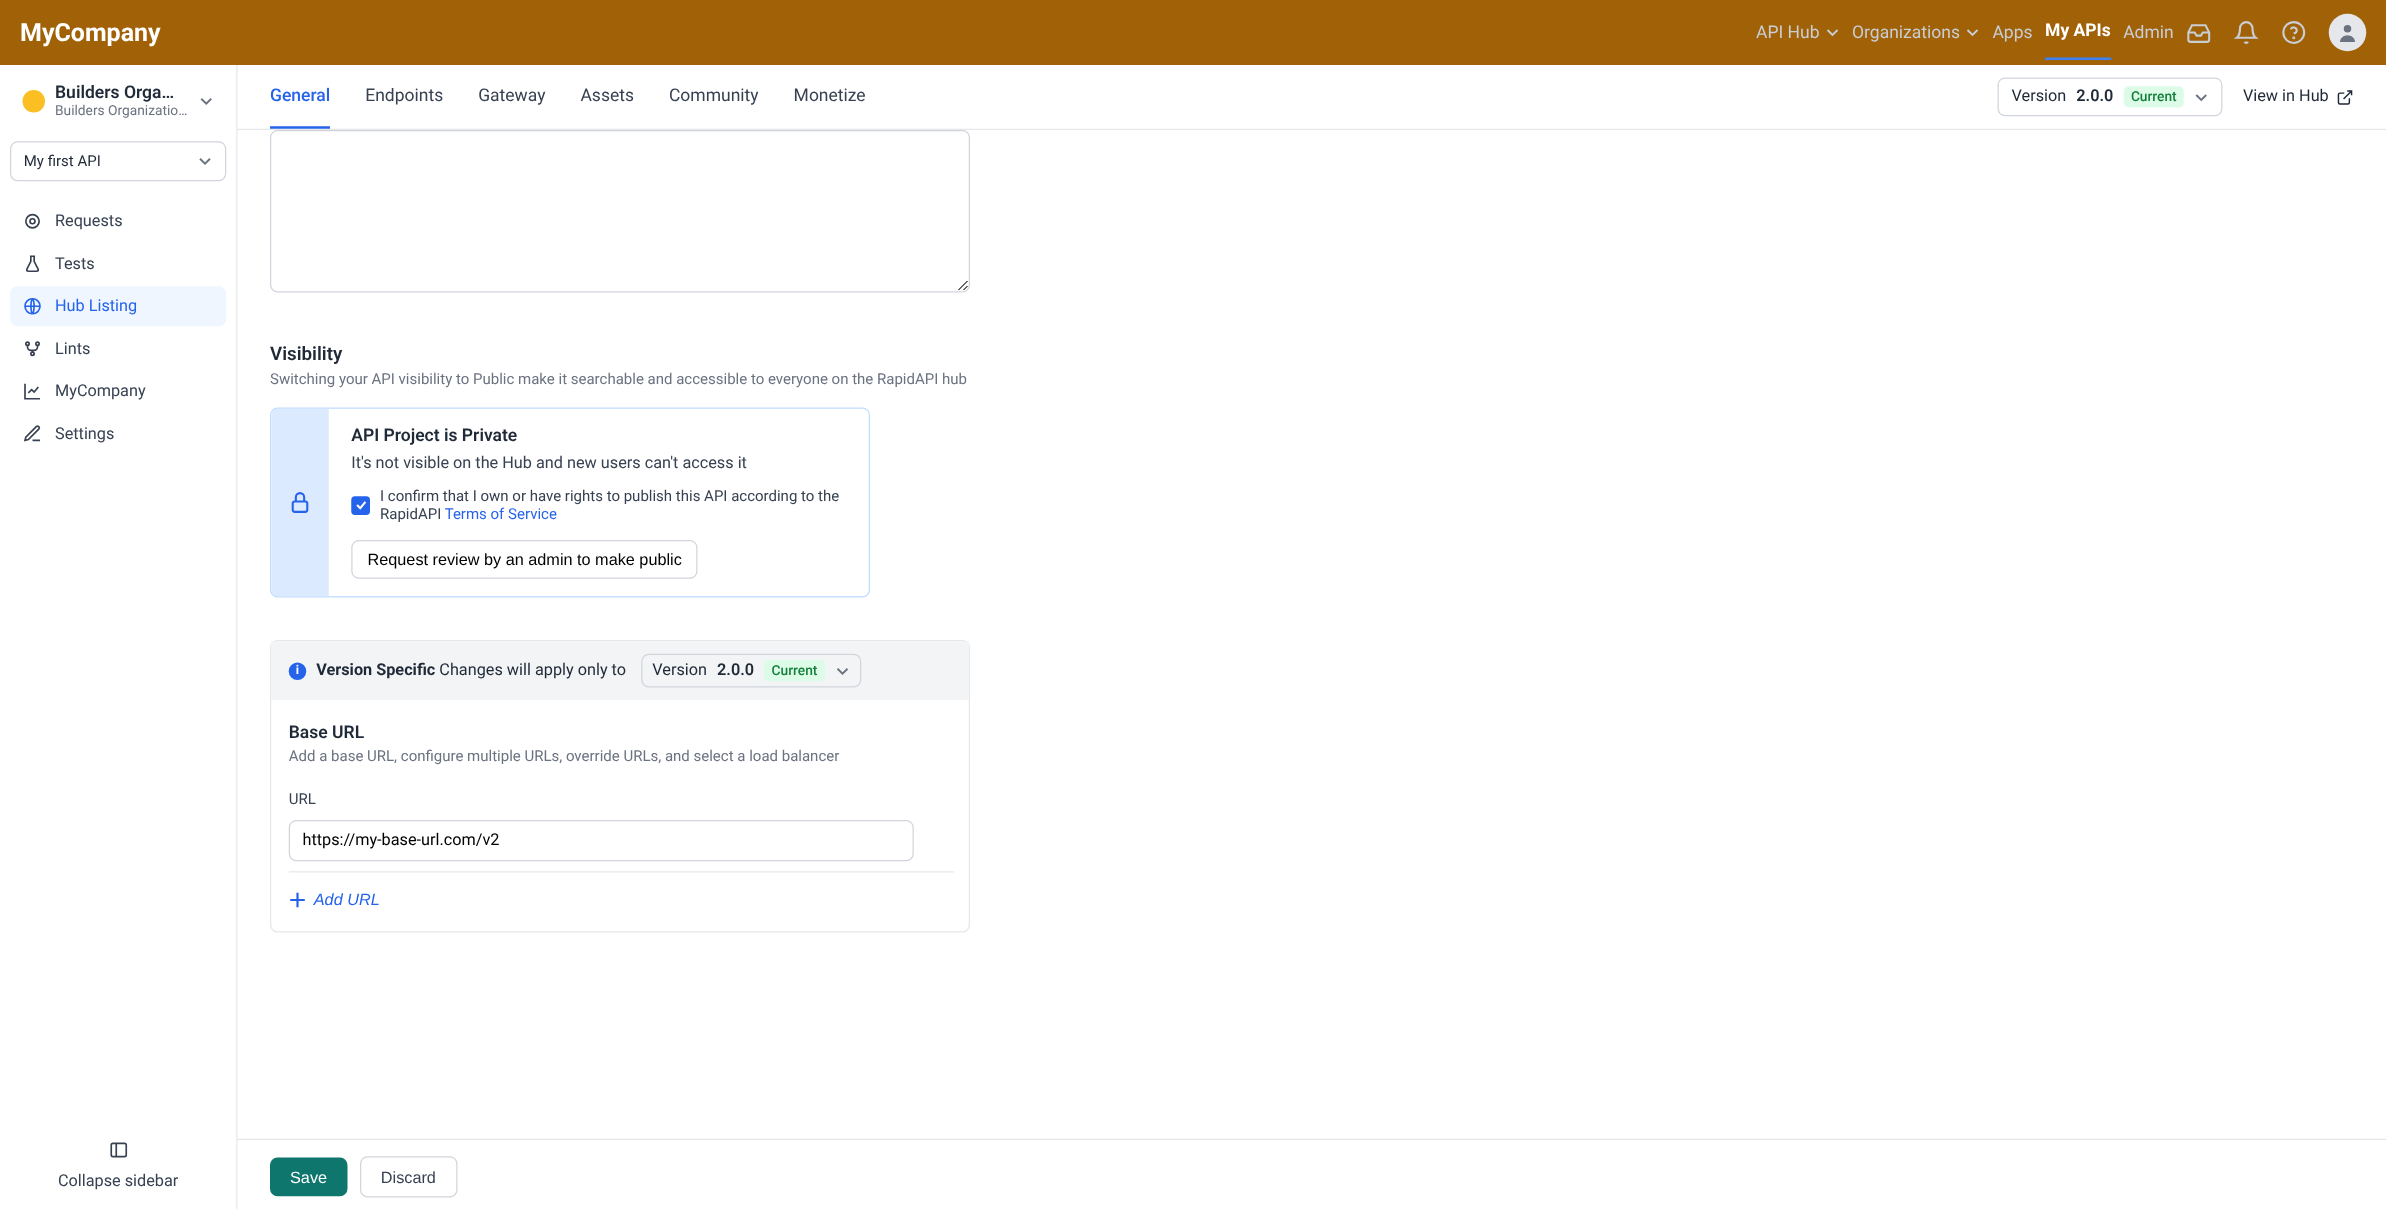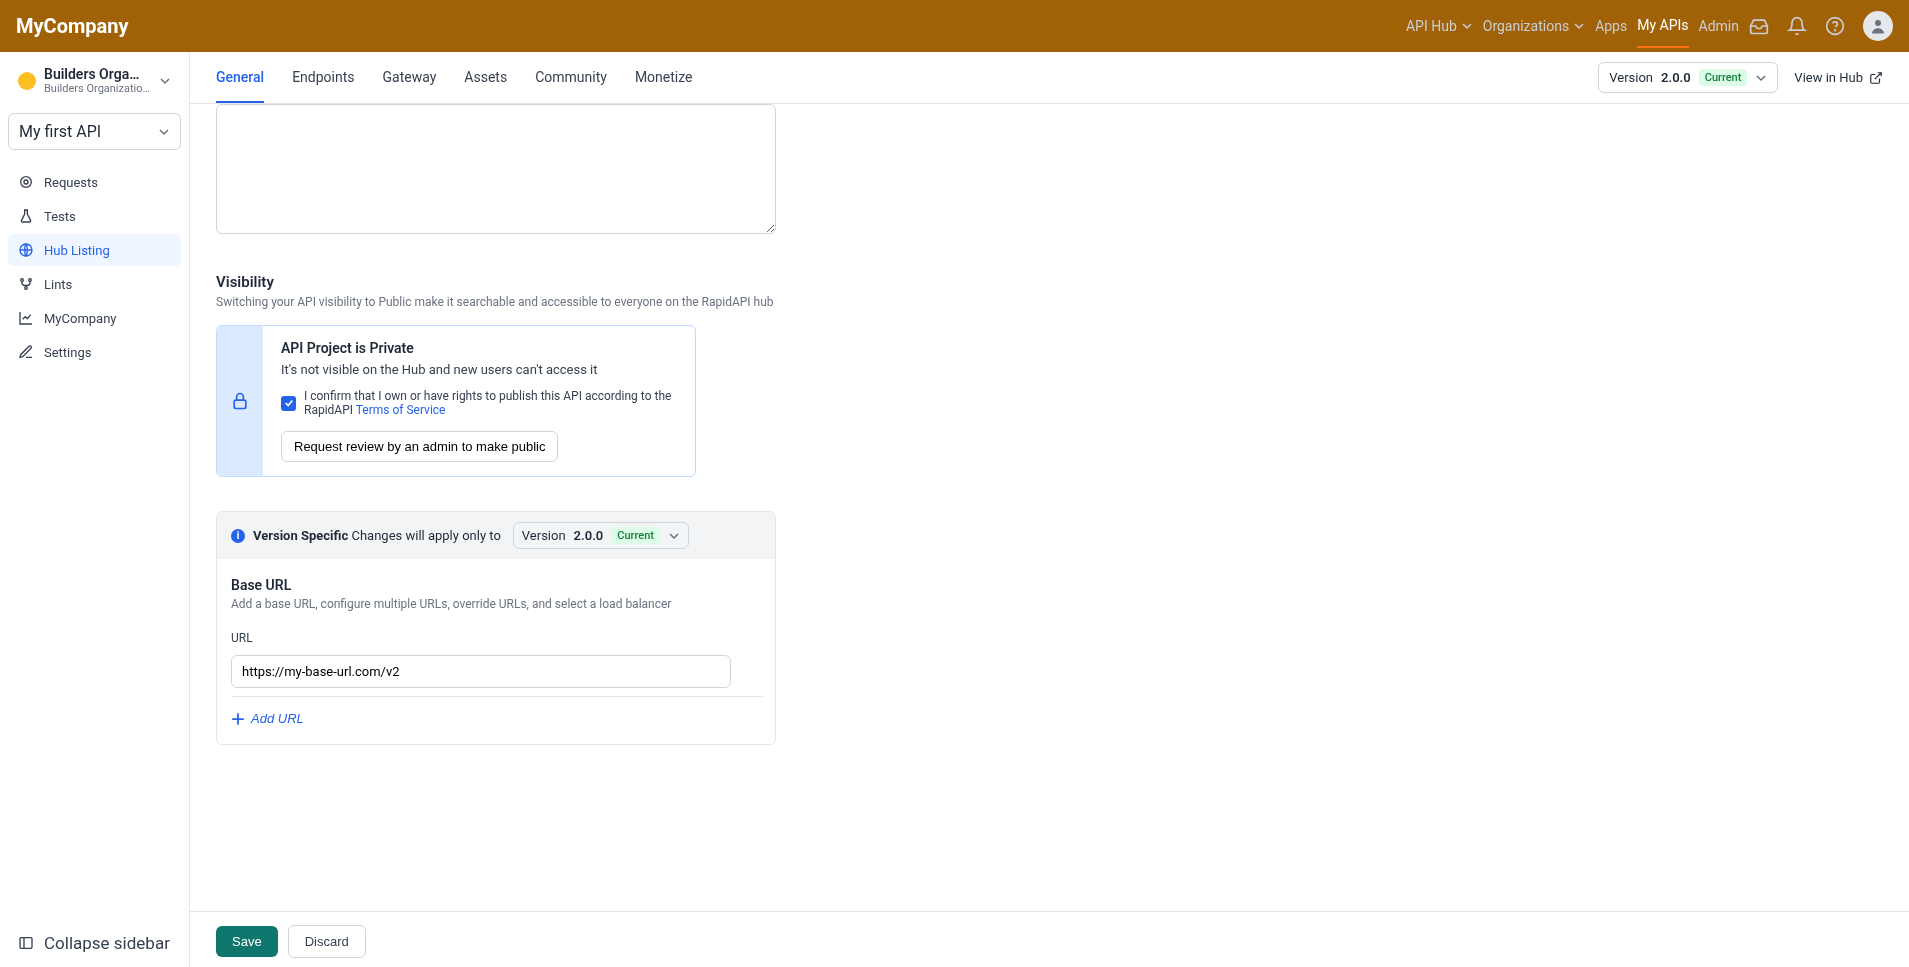--- a/index.html
+++ b/index.html
@@ -39,22 +39,22 @@
   font-size: 14px;
   color: #c9cdd4;
   display: flex;
   align-items: center;
   gap: 4px;
   cursor: pointer;
   padding: 13px 0;
 }
 .topnav-item.active {
   color: #fff;
-  font-weight: 400;
-  border-bottom: 2px solid #f97316;
+  font-weight: 700;
+  border-bottom: 2px solid #3b82f6;
 }
 .topnav-icons {
   display: flex;
   align-items: center;
   gap: 18px;
 }
 .topnav-iconbtn {
   width: 20px;
   height: 20px;
   color: #c9cdd4;
@@ -105,21 +105,21 @@
 
 .api-select {
   margin: 12px 0 16px 0;
   border: 1px solid #d1d5db;
   border-radius: 6px;
   padding: 8px 10px;
   display: flex;
   justify-content: space-between;
   align-items: center;
   cursor: pointer;
-  font-size: 16px;
+  font-size: 12px;
 }
 
 .side-nav {
   display: flex;
   flex-direction: column;
   gap: 2px;
 }
 .side-item {
   display: flex;
   align-items: center;
@@ -136,22 +136,23 @@
 }
 .side-item svg { width: 16px; height: 16px; flex-shrink: 0; }
 
 .sidebar-footer {
   margin-top: auto;
   padding: 10px;
   display: flex;
   align-items: center;
   gap: 10px;
   cursor: pointer;
-  font-size: 17px;
+  font-size: 13px;
   color: #374151;
+  flex-direction: column;
 }
 
 
 .main {
   flex: 1;
   display: flex;
   flex-direction: column;
   min-width: 0;
 }
 

